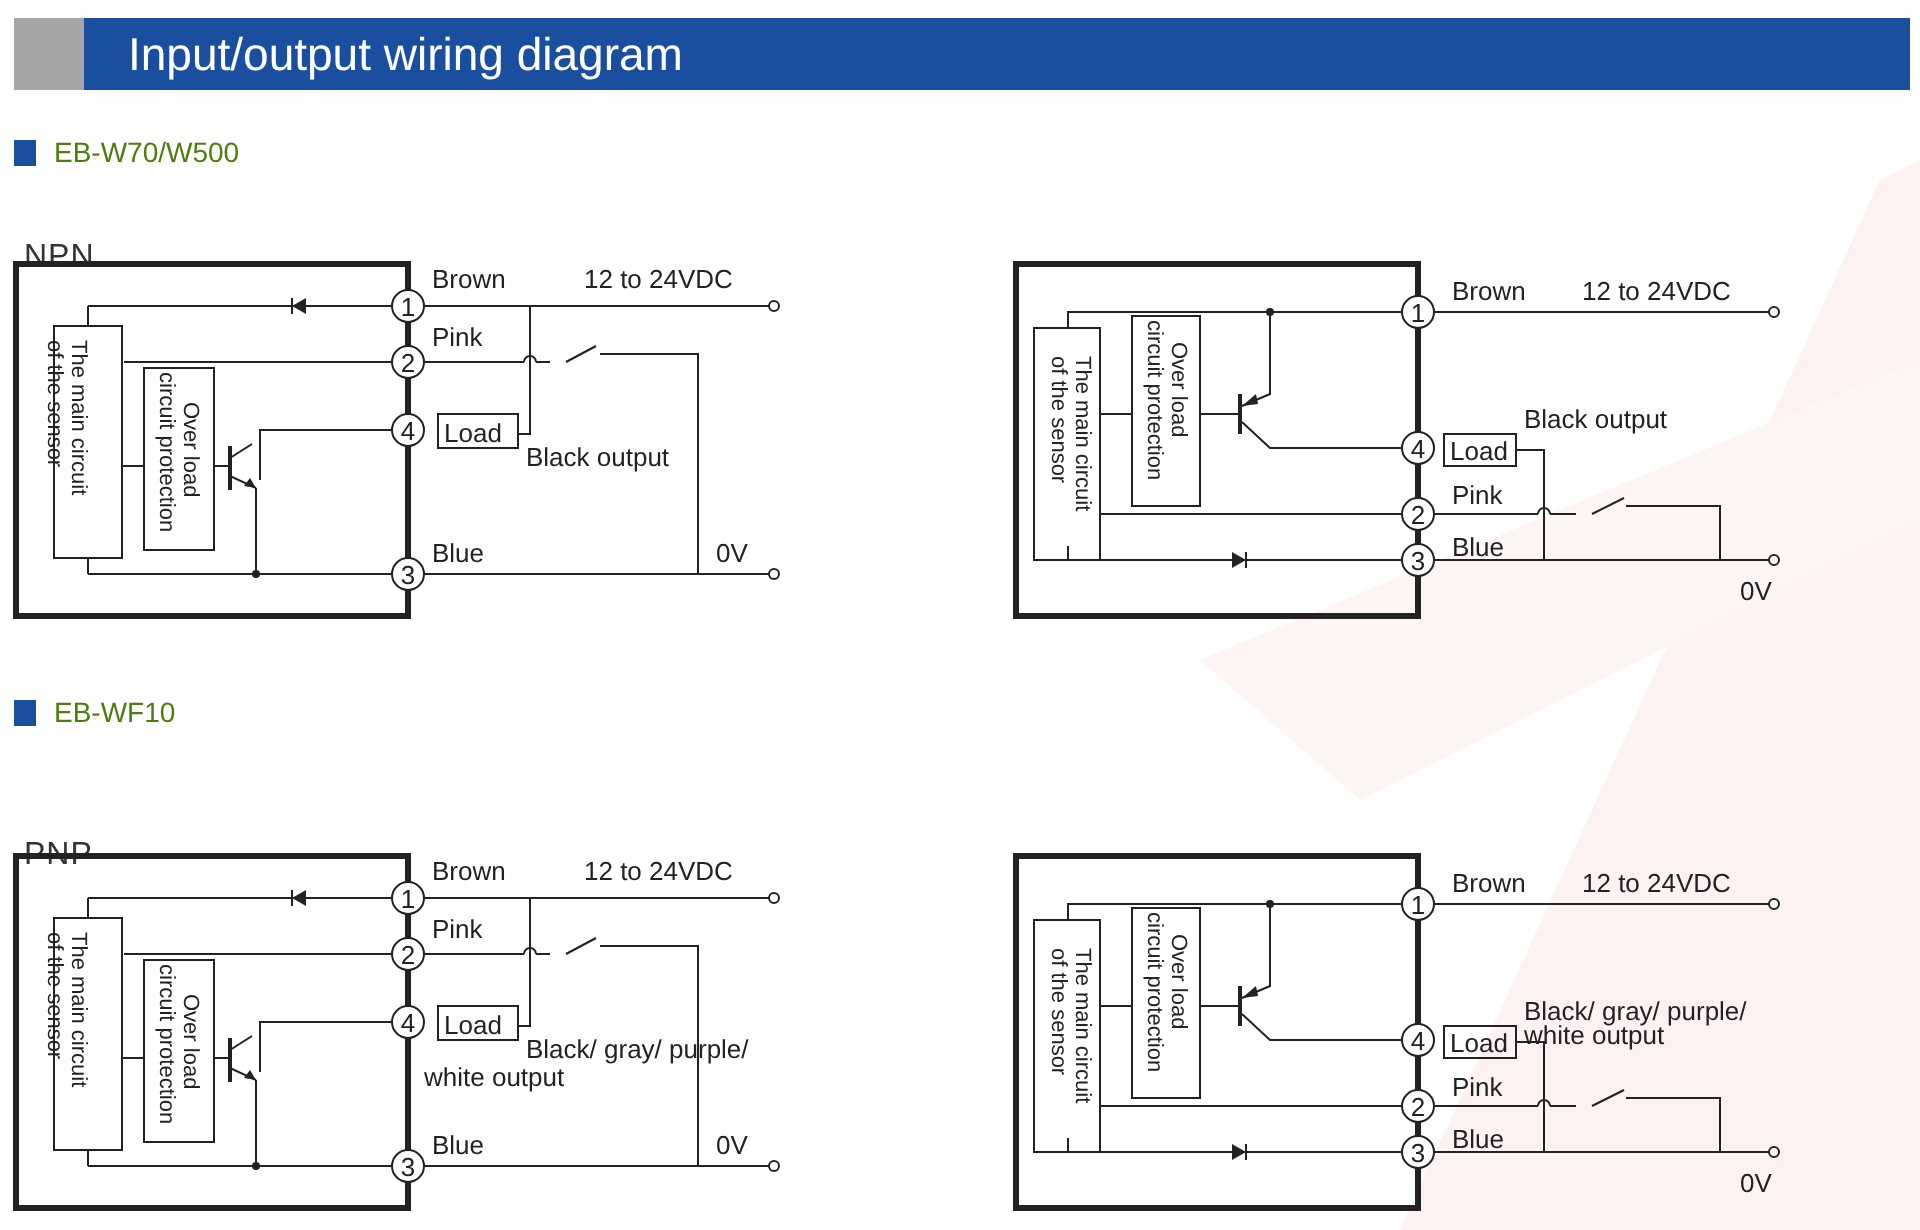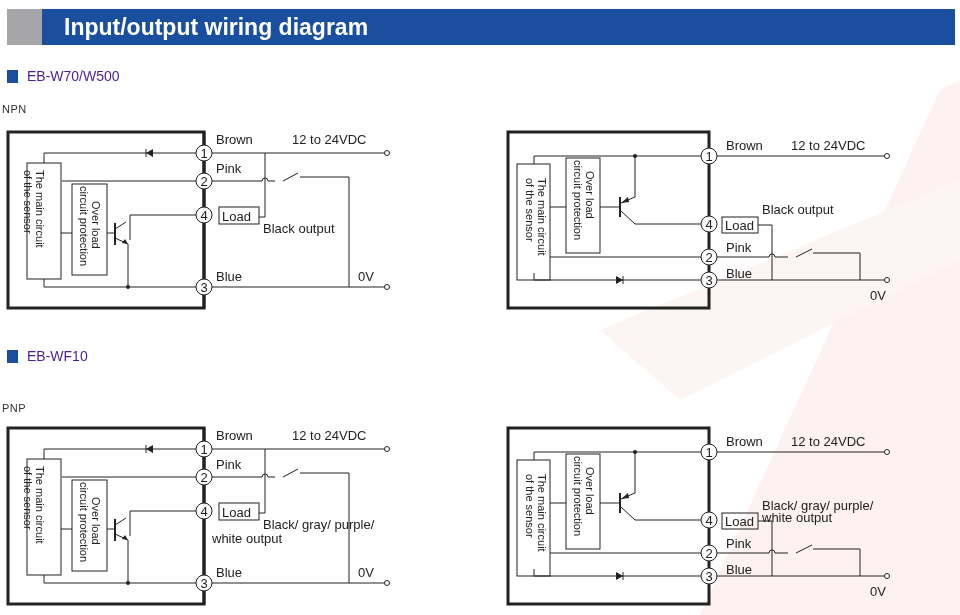--- a/index.html
+++ b/index.html
@@ -1,23 +1,23 @@
 <!DOCTYPE html>
 <html><head>
 <meta charset="utf-8">
 <style>
   html,body{margin:0;padding:0;background:#fff;}
   body{width:960px;height:615px;position:relative;overflow:hidden;font-family:"Liberation Sans",sans-serif;color:#222;}
   .wm{position:absolute;left:0;top:0;width:960px;height:615px;z-index:0;}
   .hdr{position:absolute;left:7px;top:9px;width:948px;height:36px;display:flex;z-index:1;}
   .hdr .gray{width:35px;background:#a6a6a8;}
-  .hdr .blue{flex:1;background:#1a4fa0;color:#fff;font-weight:bold;font-size:23px;line-height:36px;padding-left:22px;}
-  .sec{position:absolute;left:7px;font-size:14px;color:#4c1d95;display:flex;align-items:center;z-index:1;}
+  .hdr .blue{flex:1;background:#1a4fa0;color:#fff;font-weight:normal;font-size:23px;line-height:36px;padding-left:22px;}
+  .sec{position:absolute;left:7px;font-size:14px;color:#4d7c0f;display:flex;align-items:center;z-index:1;}
   .sec .sq{width:11px;height:13px;background:#1a4fa0;margin-right:9px;}
-  .type{position:absolute;left:2px;font-size:11px;color:#333;z-index:1;letter-spacing:0.5px;}
+  .type{position:absolute;left:12px;font-size:16px;color:#333;z-index:1;letter-spacing:0.5px;margin-top:17px;}
   svg.d{position:absolute;z-index:1;overflow:visible;}
   svg text{font-family:"Liberation Sans",sans-serif;fill:#222;}
 </style>
 </head>
 <body>
 
 <svg class="wm" viewBox="0 0 960 615">
   <polygon points="940,90 960,80 960,615 700,615" fill="#fdf1f1"></polygon>
   <polygon points="600,330 960,180 960,260 680,400" fill="#fdf4f4"></polygon>
 </svg>

